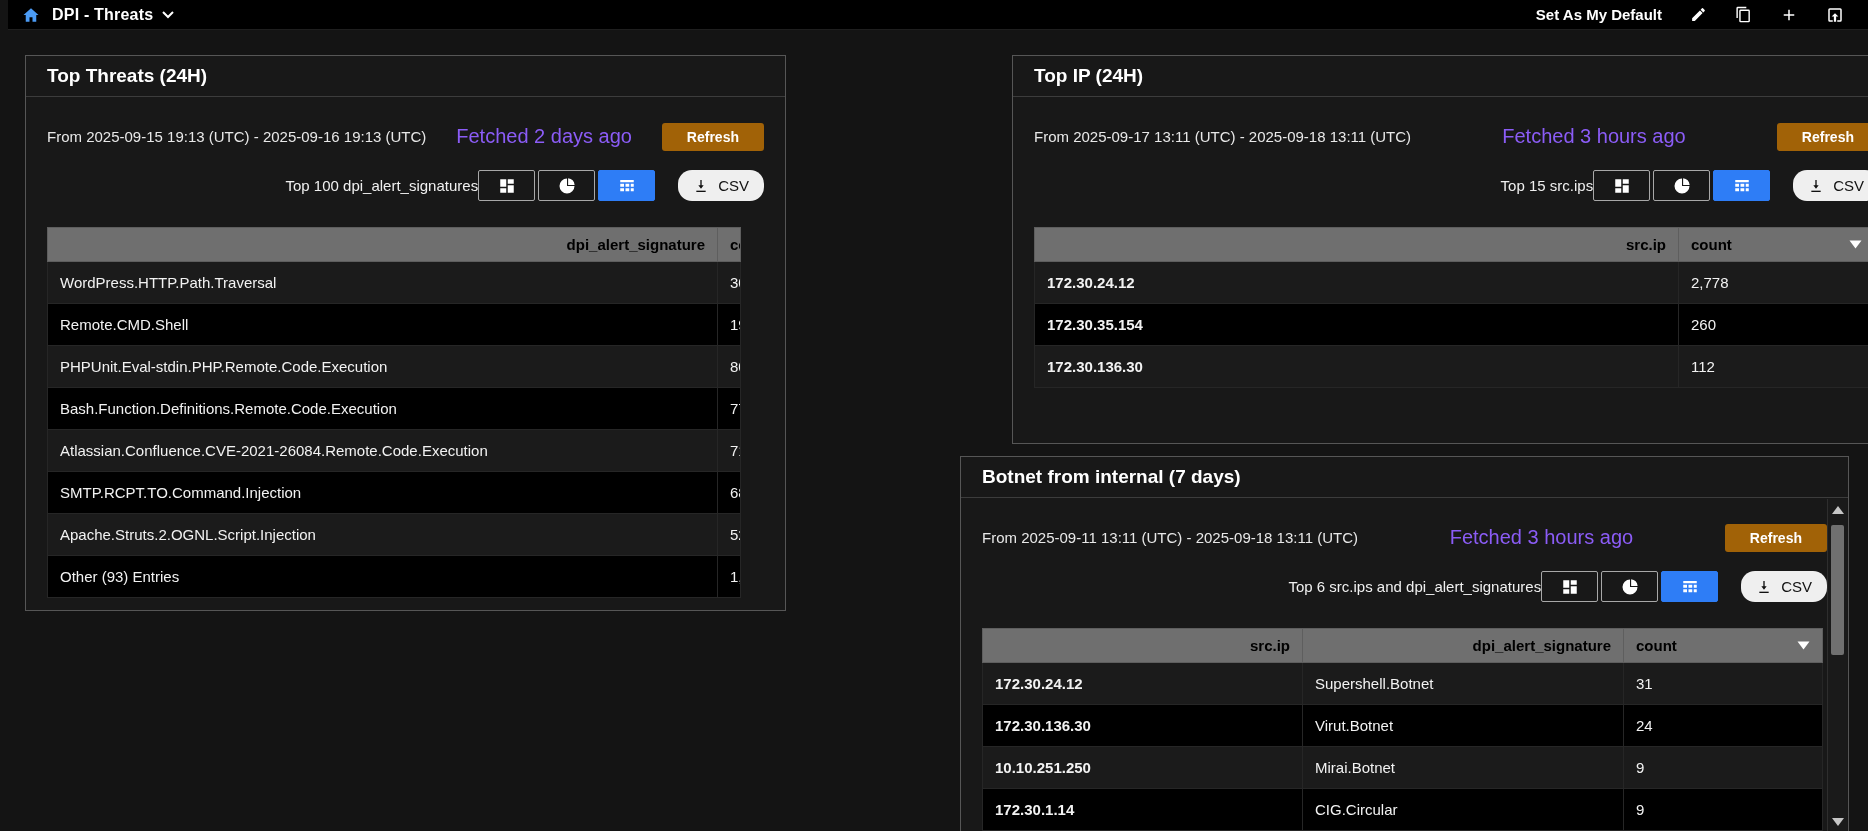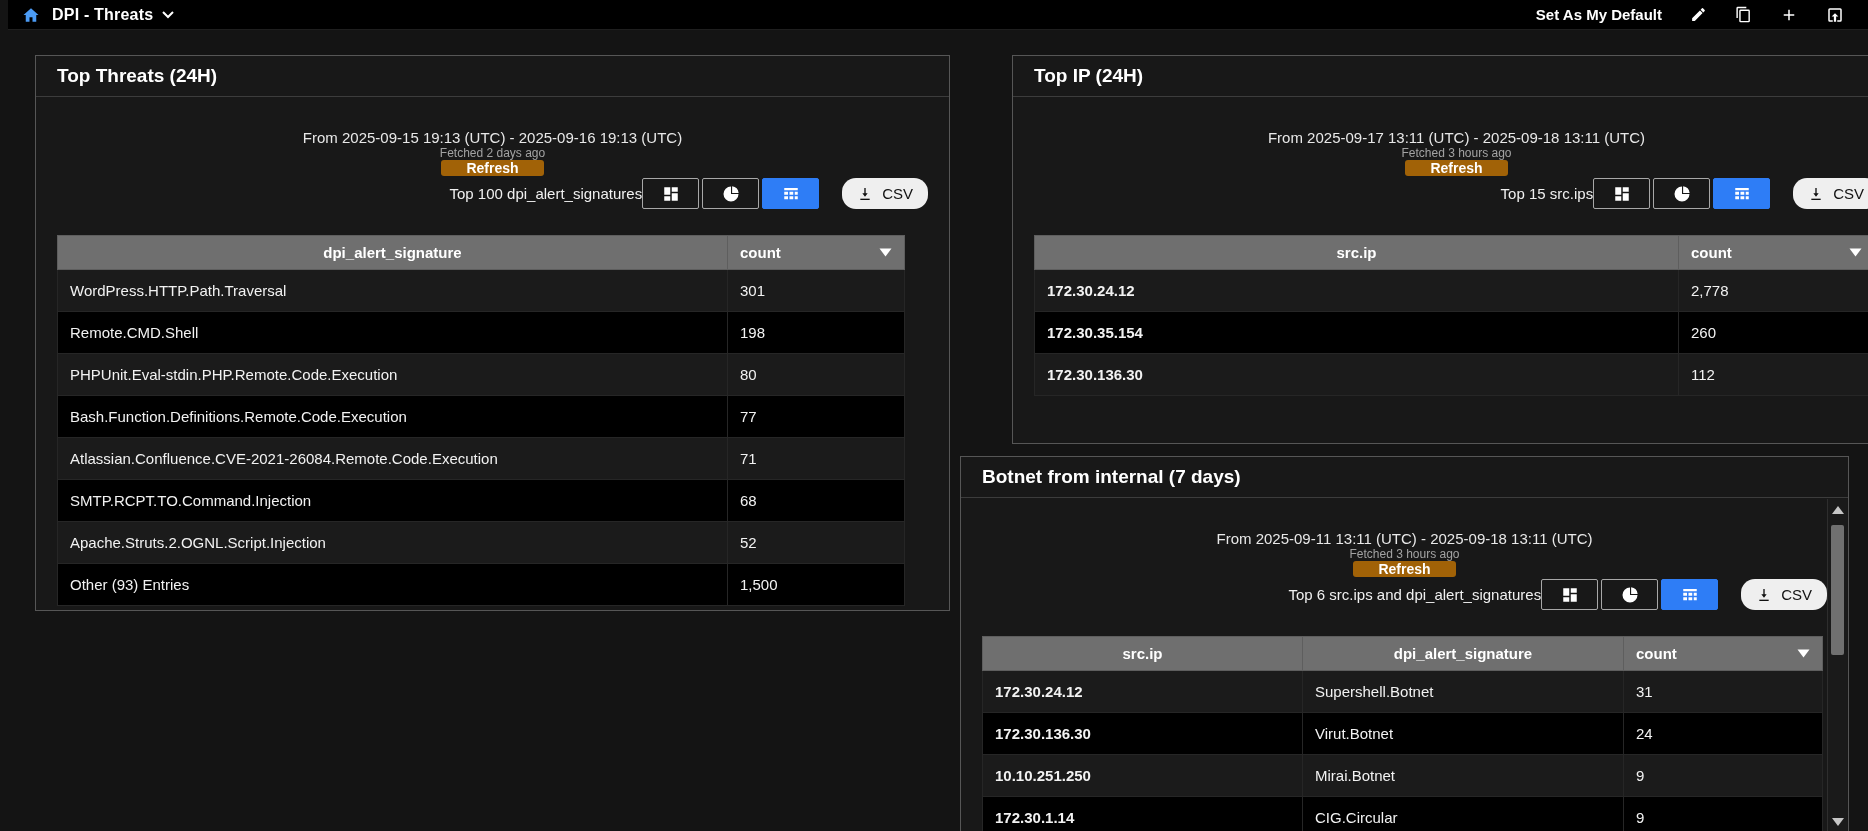--- a/index.html
+++ b/index.html
@@ -19,37 +19,37 @@
   .title-group { display:flex; align-items:center; gap:9px; cursor:pointer; }
   .tb-title { font-size:16px; font-weight:bold; color:#fff; letter-spacing:.2px; }
   .topbar-right { margin-left:auto; display:flex; align-items:center; gap:28px; padding-right:18px; }
   .tb-action { font-size:15px; font-weight:bold; color:#fff; cursor:pointer; }
   .tb-icon { display:inline-flex; align-items:center; justify-content:center; cursor:pointer; }
 
   
   .panel {
     position:absolute; background:#181818; border:1px solid #565656;
   }
-  .panel-threats { left:35px;  top:55px;  width:915px; height:556px; }
+  .panel-threats { left:25px;  top:55px;  width:761px; height:556px; }
   .panel-topip   { left:1012px; top:55px;  width:889px; height:389px; }
   .panel-botnet  { left:960px; top:456px; width:889px; height:380px; }
 
   .panel-title {
     height:41px; line-height:40px; padding:0 21px;
     font-size:19px; font-weight:bold; color:#fff;
     border-bottom:1px solid #3c3c3c;
   }
   .panel-body { padding:0 21px; }
 
   .meta-row {
-    margin-top:32px; height:31px;
-    display:flex; align-items:center; justify-content:space-between;flex-direction:column;
+    margin-top:24px; height:31px;
+    display:flex; align-items:center; justify-content:space-between;
   }
   .range-text  { font-size:15px; color:#e8e8e8; }
-  .fetched-text{ font-size:12px; color:#a3a3a3;text-align:right; }
+  .fetched-text{ font-size:20px; color:#8b5cf6;text-align:right; }
   .btn-refresh {
     background:#a16207; color:#fff; border:none; border-radius:3px;
     font-family:inherit; font-size:14px; font-weight:bold;
     height:28px; padding:0 25px; cursor:pointer;
   }
 
   .controls-row {
     margin-top:18px; height:31px;
     display:flex; align-items:center; justify-content:flex-end;
   }
@@ -69,21 +69,21 @@
     font-family:inherit; font-size:15px; cursor:pointer;
   }
 
   
   .data-table {
     margin-top:26px; border-collapse:collapse; width:calc(100% - 4px);
     table-layout:fixed;
   }
   .panel-threats .data-table { width:calc(100% - 23px); }
   .data-table th {
-    background:#6f6f6f; color:#ffffff; font-weight:bold; text-align:center;
+    background:#6f6f6f; color:#000000; font-weight:bold; text-align:right;
     font-size:15px; height:34px; padding:0 12px;
     border:1px solid #5e5e5e; cursor:pointer;
     overflow:hidden; white-space:nowrap;
   }
   .th-flex { display:flex; align-items:center; justify-content:space-between; }
   .data-table td {
     font-size:15px; color:#f2f2f2; height:42px; padding:0 12px;
     border:1px solid #262626; overflow:hidden; white-space:nowrap;
   }
   .data-table tbody tr:nth-child(odd)  { background:#1b1b1b; }

